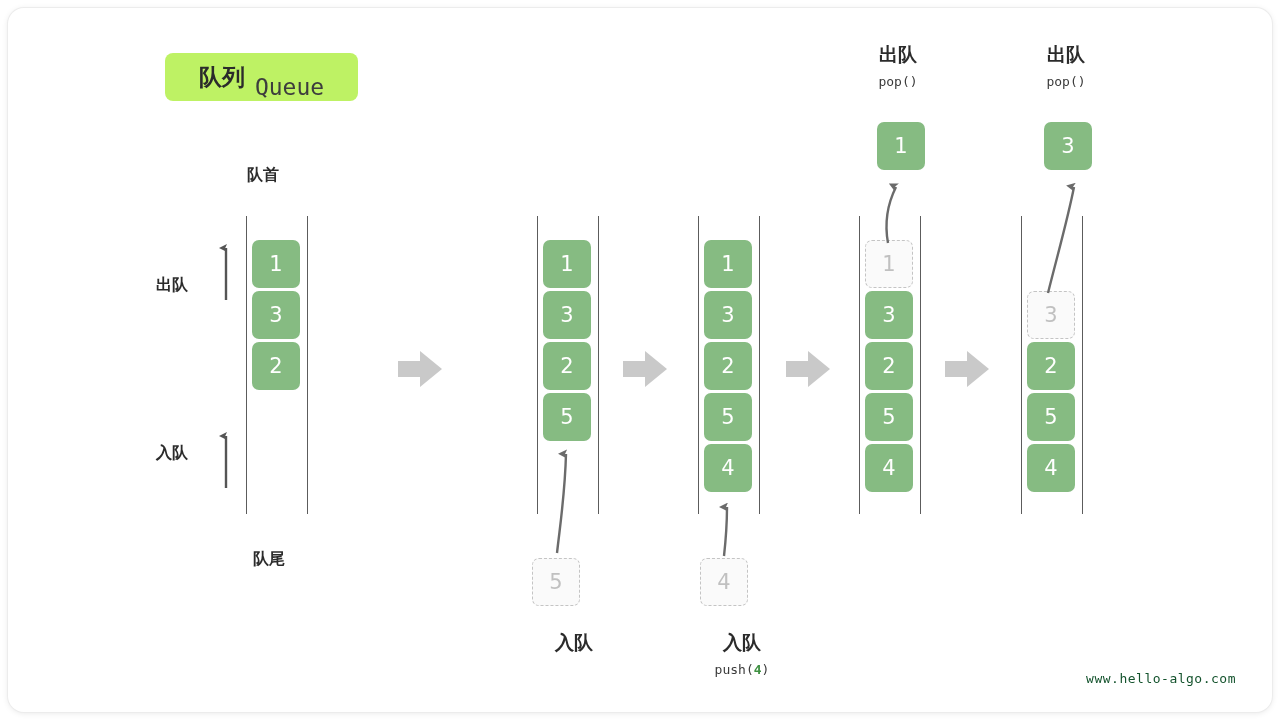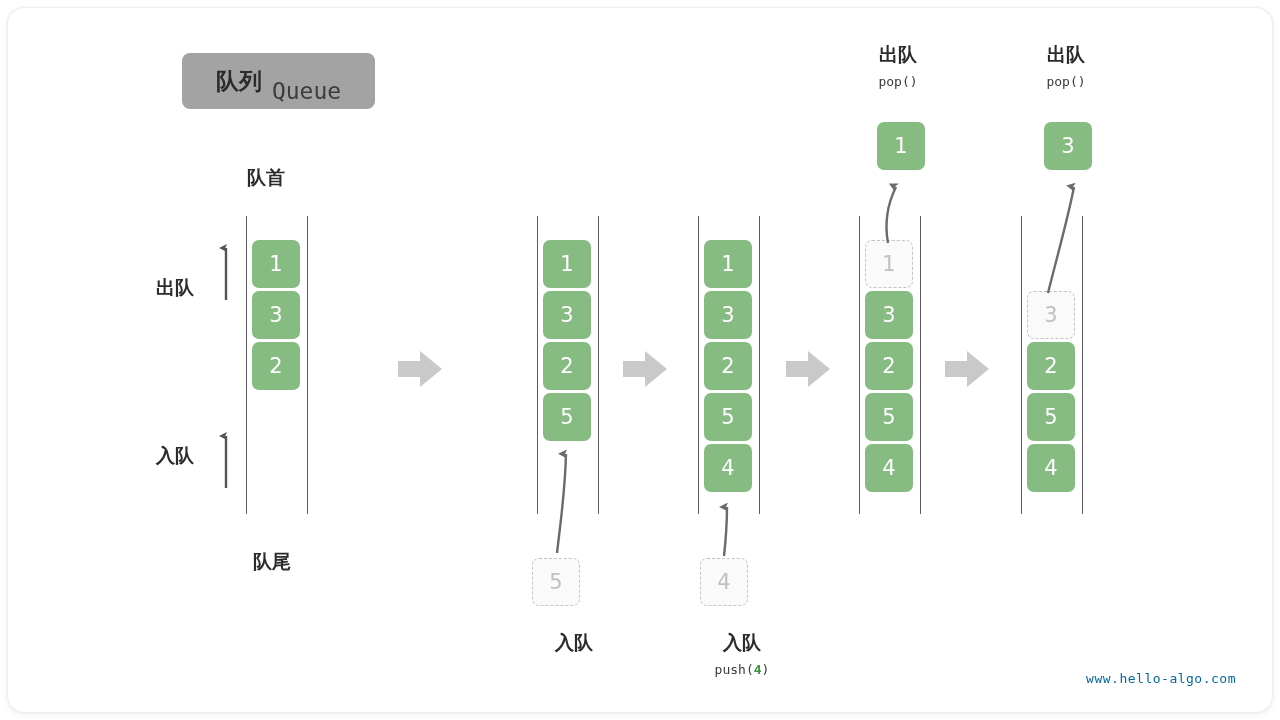--- a/index.html
+++ b/index.html
@@ -9,22 +9,22 @@
   }
   #canvas{
     position:absolute;left:8px;top:8px;width:1264px;height:704px;
     background:#ffffff;border-radius:16px;
     box-shadow:0 0 0 1px #ececec, 0 1px 6px rgba(0,0,0,.10);
   }
   .abs{position:absolute;}
 
   
   #title-badge{
-    left:174px;top:45px;width:193px;height:56px;
-    background:#a3a3a3;border-radius:8px;
+    left:157px;top:45px;width:193px;height:48px;
+    background:#bef264;border-radius:8px;
     display:flex;align-items:center;justify-content:center;gap:10px;
   }
   #title-badge .cn{font-size:23px;font-weight:700;color:#2b2b2b;}
   #title-badge .en{font-family:"DejaVu Sans Mono","Liberation Mono",monospace;
                    font-size:23px;color:#3d3d3d;margin-top:20px;}
 
   
   .rail{width:1px;background:#5c5c5c;top:208px;height:298px;}
 
   
@@ -35,33 +35,33 @@
     font-family:"DejaVu Sans","Liberation Sans",sans-serif;
   }
   .cell.solid{background:#86bb82;}
   .cell.ghost{
     background:#fafafa;border:1.6px dashed #c4c4c4;color:#c0c0c0;
     box-sizing:border-box;
   }
   .cell.popped{background:#86bb82;}
 
   
-  .cnlabel{font-size:19px;font-weight:700;color:#2b2b2b;white-space:nowrap;}
+  .cnlabel{font-size:16px;font-weight:700;color:#2b2b2b;white-space:nowrap;}
   .oplabel{
     font-size:19px;color:#3a3a3a;white-space:nowrap;line-height:1.75;
     text-align:center;
   }
   .oplabel .cn{font-weight:700;color:#2b2b2b;}
   .mono{font-family:"DejaVu Sans Mono","Liberation Mono",monospace;font-size:13px;color:#3a3a3a;}
   .mono .num{color:#3f9142;font-weight:700;}
 
   #watermark{
     right:36px;bottom:26px;
     font-family:"DejaVu Sans Mono","Liberation Mono",monospace;
-    font-size:13px;color:#0369a1;letter-spacing:.5px;
+    font-size:13px;color:#14532d;letter-spacing:.5px;
   }
   svg{overflow:visible;}
 </style>
 </head>
 <body>
 
 <div id="canvas">
 
   <div class="abs" id="title-badge">
     <span class="cn">队列</span>

